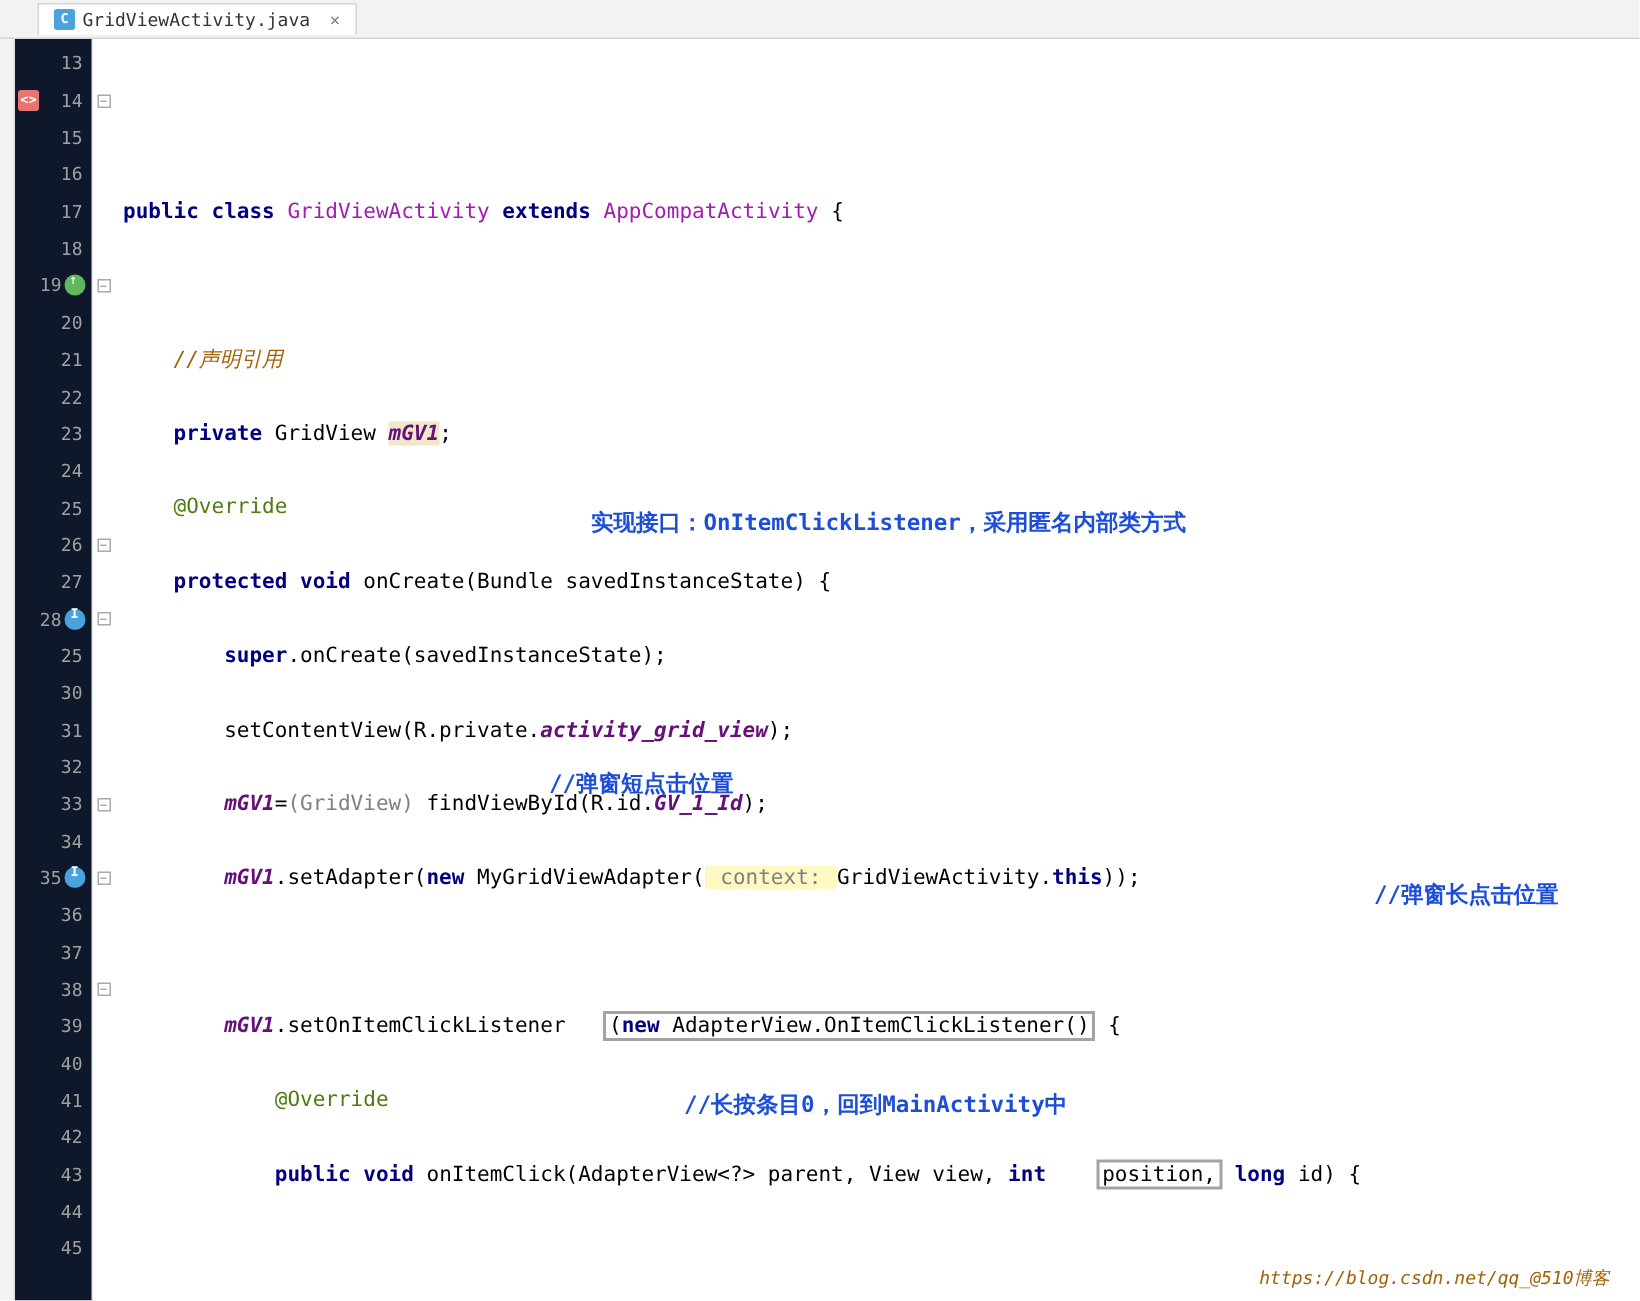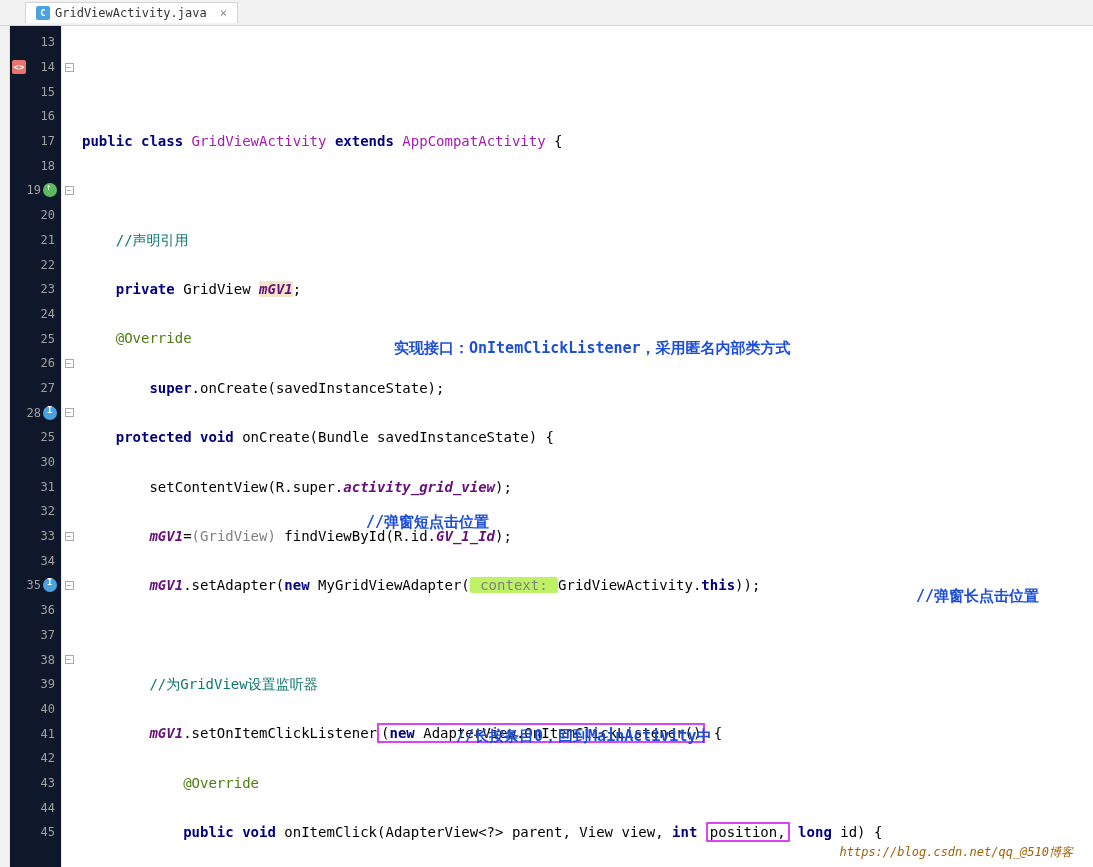--- a/index.html
+++ b/index.html
@@ -19,28 +19,28 @@
 .icon-impl::after { content: "I"; color: #fff; font-size: 9px; position: absolute; left: 4px; top: -1px; font-weight: bold; }
 .icon-cls { width: 14px; height: 14px; position: absolute; left: 2px; }
 .icon-c { background: #e8746f; border-radius: 2px; color: #fff; font-size: 9px; font-weight: bold; text-align: center; line-height: 14px; }
 .fold-strip { width: 14px; background: #fff; padding-top: 4px; }
 .fold-line { height: 24.7px; display: flex; align-items: center; justify-content: center; }
 .fold-mark { width: 9px; height: 9px; border: 1px solid #aaa; font-size: 8px; line-height: 7px; text-align: center; color: #888; cursor: pointer; }
 .code { flex: 1; padding-top: 4px; font-family: Consolas, "Microsoft YaHei", monospace; font-size: 14px; line-height: 24.7px; white-space: pre; overflow: hidden; position: relative; }
 .line { height: 24.7px; padding-left: 6px; }
 .kw { color: #000080; font-weight: bold; }
 .ann { color: #4d7c0f; }
-.cmt { color: #0f766e; }
+.cmt { color: #a16207; font-style: italic; }
 .cls { color: #a21caf; }
 .fld { color: #660e7a; font-weight: bold; font-style: italic; }
 .fldhl { background: #f0e8c8; }
 .ital { color: #660e7a; font-style: italic; font-weight: bold; }
 .param { color: #808080; }
-.parambox { background: #bef264; border-radius: 2px; padding: 0 2px; margin-top: 32px; }
-.redbox { border: 2px solid #d946ef; padding: 0 2px; }
+.parambox { background: #fef9c3; border-radius: 2px; padding: 0 2px; margin-top: 32px; }
+.redbox { border: 2px solid #a3a3a3; padding: 0 2px; margin-left: 25px; }
 .redtxt { color: #1d4ed8; font-weight: bold; position: absolute; font-size: 15px; }
 @keyframes blink { 50% { opacity: 0; } }
 .watermark { position: absolute; bottom: 6px; right: 20px; color: #a16207; font-size: 12px; font-style: italic; }
 </style>
 </head>
 <body>
 
 <div class="tab-bar">
   <div class="tab">
     <span class="tab-icon">C</span>
@@ -136,27 +136,26 @@
       <div class="fold-line"></div>
     </div>
   <div class="code" id="code">
 
 <div class="line"> </div>
 <div class="line"><span class="kw">public</span> <span class="kw">class</span> <span class="cls">GridViewActivity</span> <span class="kw">extends</span> <span class="cls">AppCompatActivity</span><span> {</span></div>
 <div class="line"> </div>
 <div class="line">    <span class="cmt">//声明引用</span></div>
 <div class="line">    <span class="kw">private</span> <span>GridView</span> <span class="fld fldhl">mGV1</span><span>;</span></div>
 <div class="line">    <span class="ann">@Override</span></div>
+<div class="line">    <span class="kw">protected</span> <span class="kw">void</span> <span>onCreate</span><span>(Bundle savedInstanceState) {</span></div>
 <div class="line">        <span class="kw">super</span><span>.onCreate(savedInstanceState);</span></div>
-<div class="line">    <span class="kw">protected</span> <span class="kw">void</span> <span>onCreate</span><span>(Bundle savedInstanceState) {</span></div>
-<div class="line">        <span>setContentView(R.super.</span><span class="ital">activity_grid_view</span><span>);</span></div>
+<div class="line">        <span>setContentView(R.private.</span><span class="ital">activity_grid_view</span><span>);</span></div>
 <div class="line">        <span class="fld">mGV1</span><span>=</span><span class="param">(GridView)</span><span> findViewById(R.id.</span><span class="ital">GV_1_Id</span><span>);</span></div>
 <div class="line">        <span class="fld">mGV1</span><span>.setAdapter(</span><span class="kw">new</span><span> MyGridViewAdapter(</span><span class="param parambox"> context: </span><span>GridViewActivity.</span><span class="kw">this</span><span>));</span></div>
 <div class="line"> </div>
-<div class="line">        <span class="cmt">//为GridView设置监听器</span></div>
 <div class="line">        <span class="fld">mGV1</span><span>.setOnItemClickListener</span><span class="redbox"><span>(</span><span class="kw">new</span><span> </span><span>AdapterView.OnItemClickListener</span><span>()</span></span><span> {</span></div>
 <div class="line">            <span class="ann">@Override</span></div>
 <div class="line">            <span class="kw">public</span> <span class="kw">void</span> <span>onItemClick</span><span>(AdapterView&lt;?&gt; parent, View view, </span><span class="kw">int</span><span> </span><span class="redbox"><span>position</span><span>,</span></span><span> </span><span class="kw">long</span><span> id) {</span></div>
 
 
 
 
 
 
 

